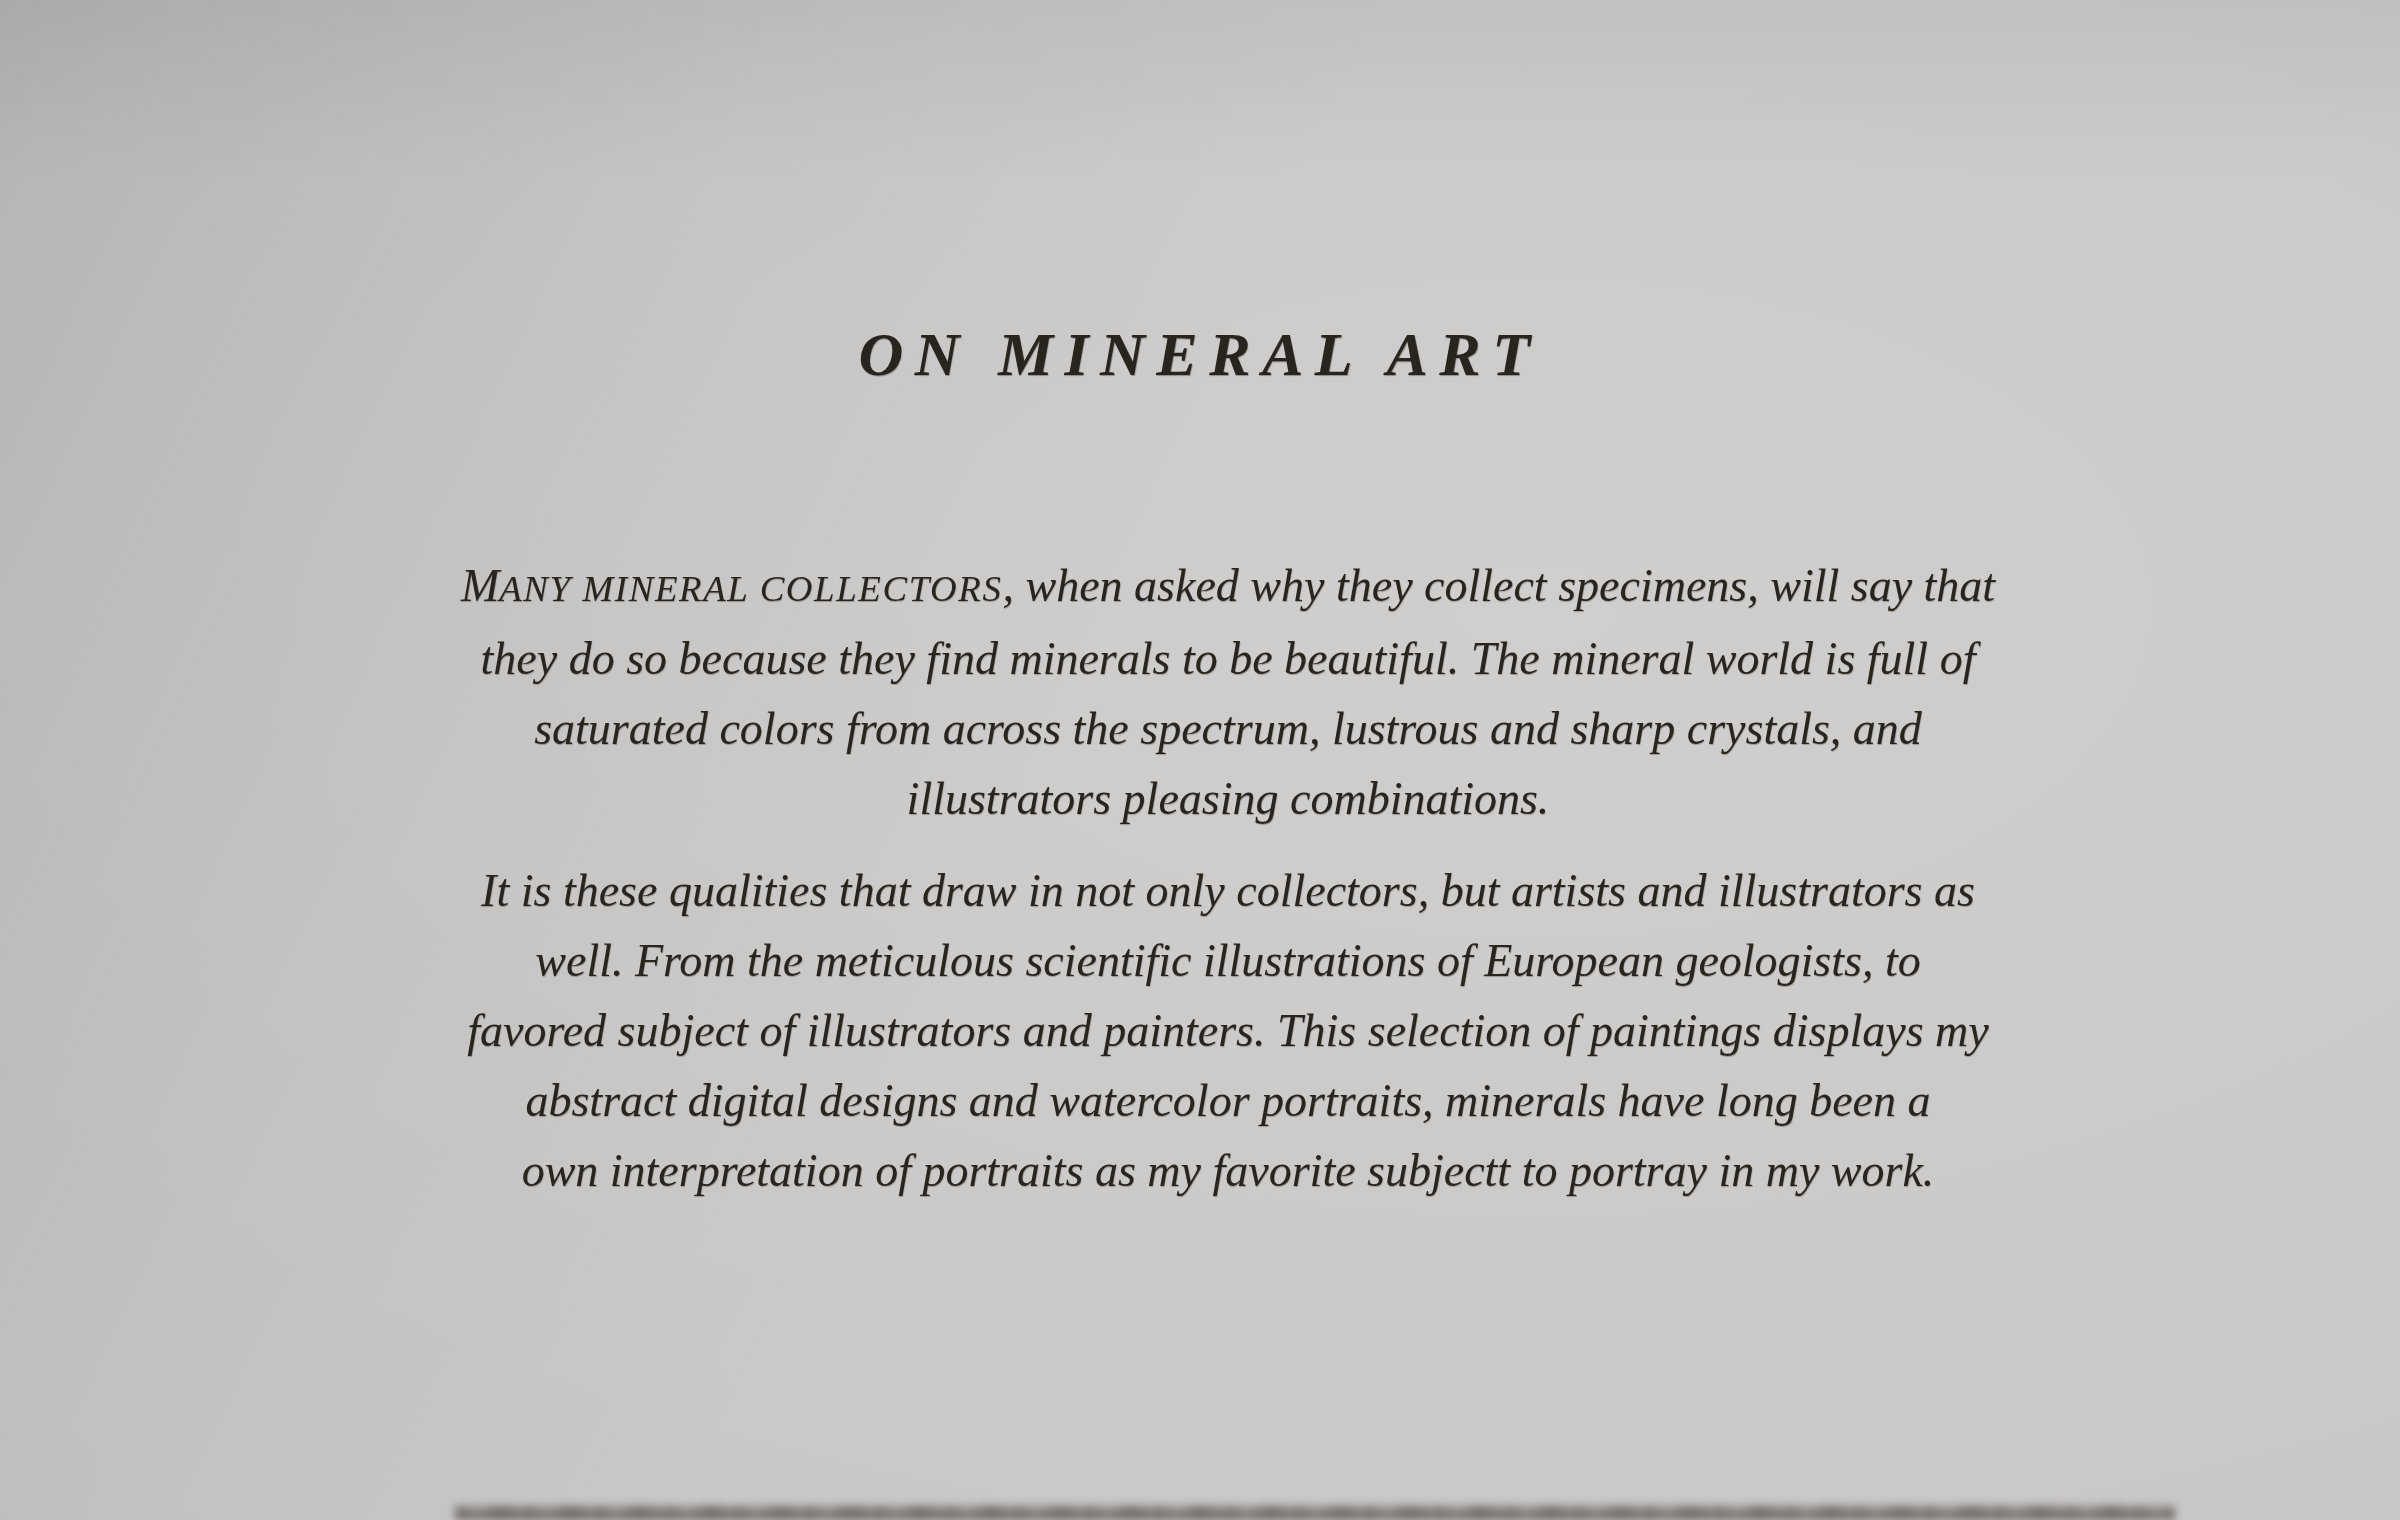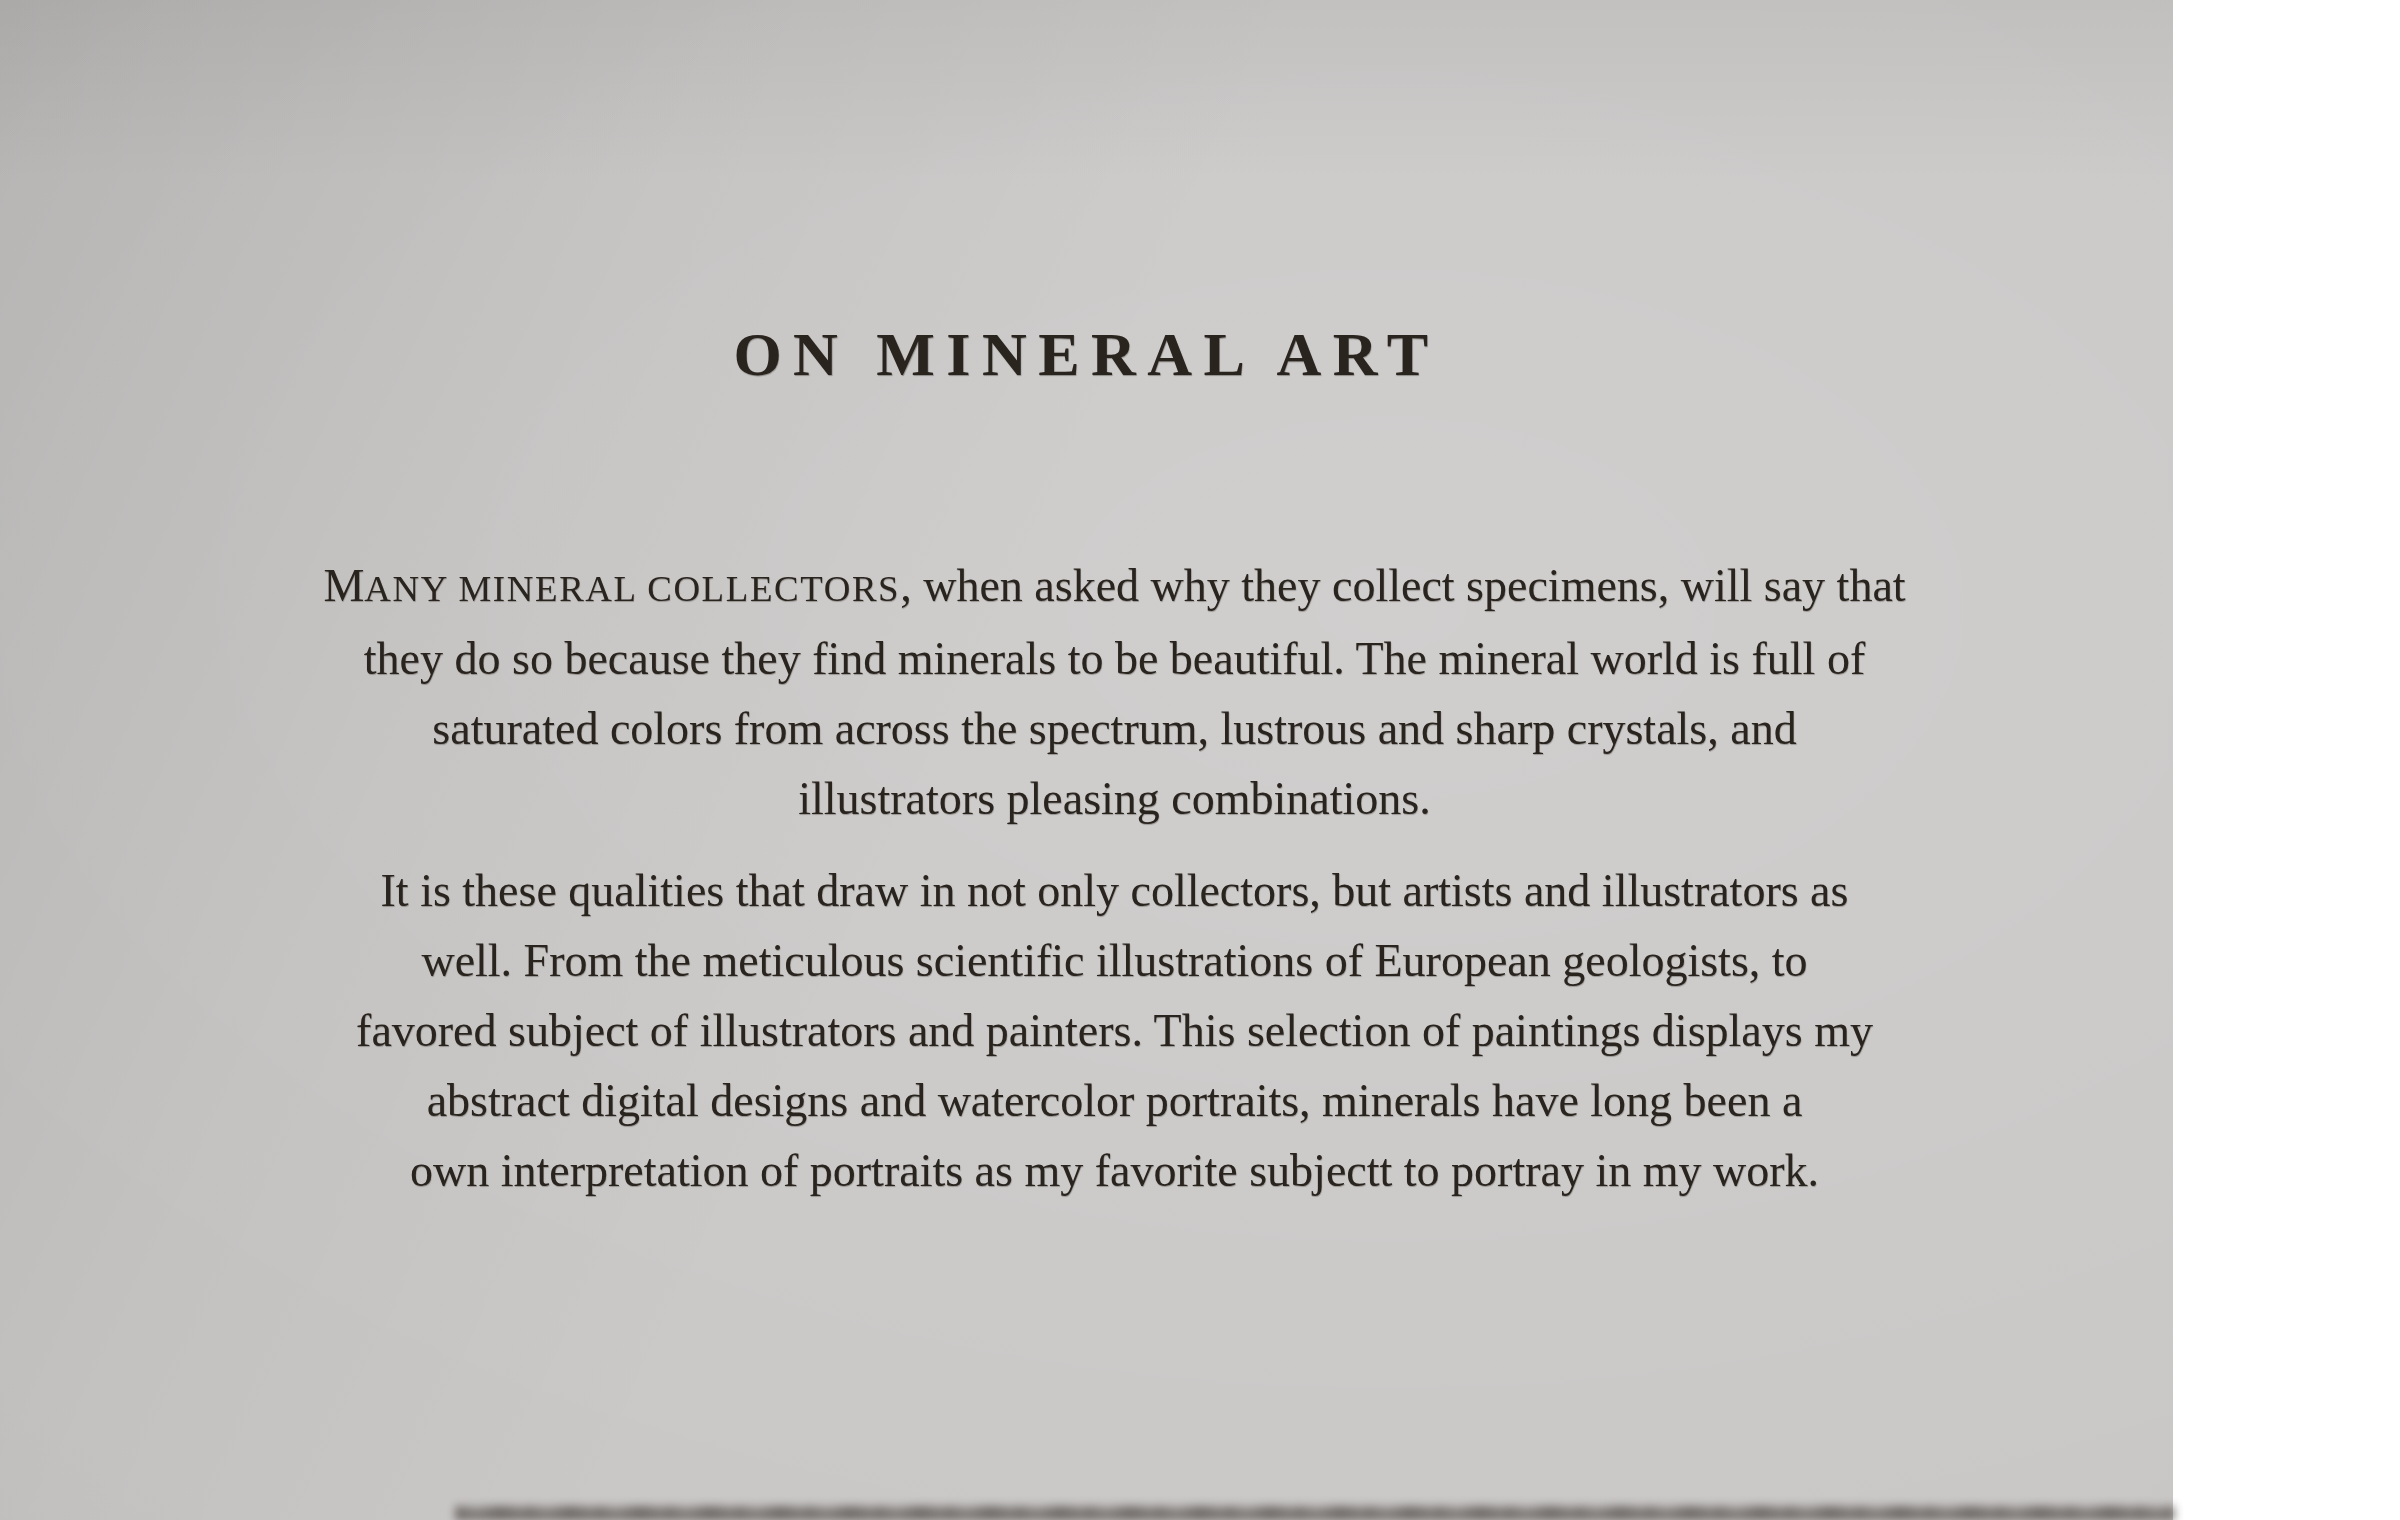--- a/index.html
+++ b/index.html
@@ -11,28 +11,29 @@
     padding: 0;
   }
   body {
     width: 2400px;
     height: 1520px;
     overflow: hidden;
     font-family: "Liberation Serif", "DejaVu Serif", serif;
   }
   .stage {
     position: relative;
-    width: 2173px;
+    width: 2400px;
     height: 1520px;
     color: var(--ink);
     background:
       radial-gradient(ellipse 130% 110% at 64% 40%, rgba(255,255,255,0.12), rgba(255,255,255,0) 60%),
       linear-gradient(115deg, rgba(0,0,0,0.10) 0%, rgba(0,0,0,0.03) 26%, rgba(0,0,0,0) 46%),
       linear-gradient(to bottom, rgba(0,0,0,0.05) 0%, rgba(0,0,0,0) 12%),
       radial-gradient(ellipse 120% 120% at 52% 48%, var(--paper) 55%, #c0bebd 90%, #b4b2b1 100%);
+    font-style: italic;
   }
   .vignette-overlay {
     position: absolute;
     inset: 0;
     pointer-events: none;
     background:
       radial-gradient(ellipse 145% 130% at 55% 45%, rgba(0,0,0,0) 70%, rgba(0,0,0,0.07) 100%);
   }
   .title {
     position: absolute;

